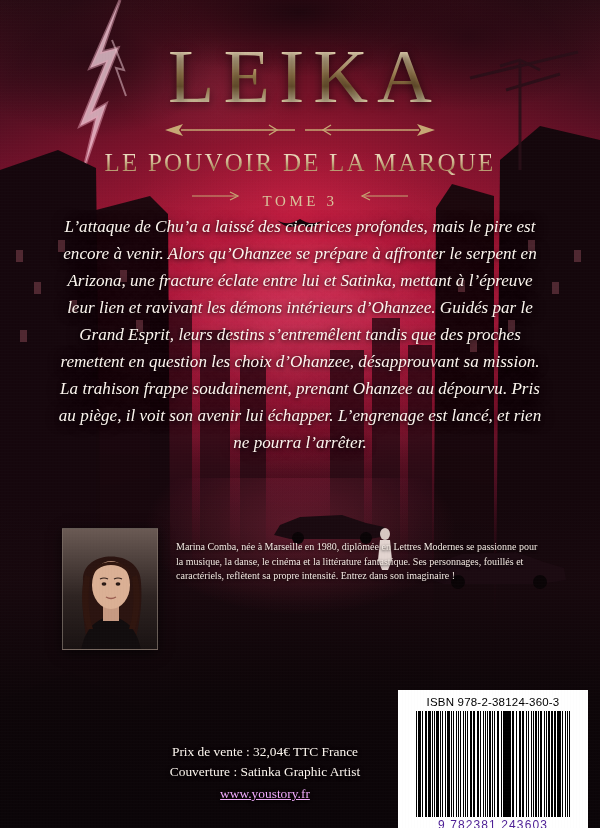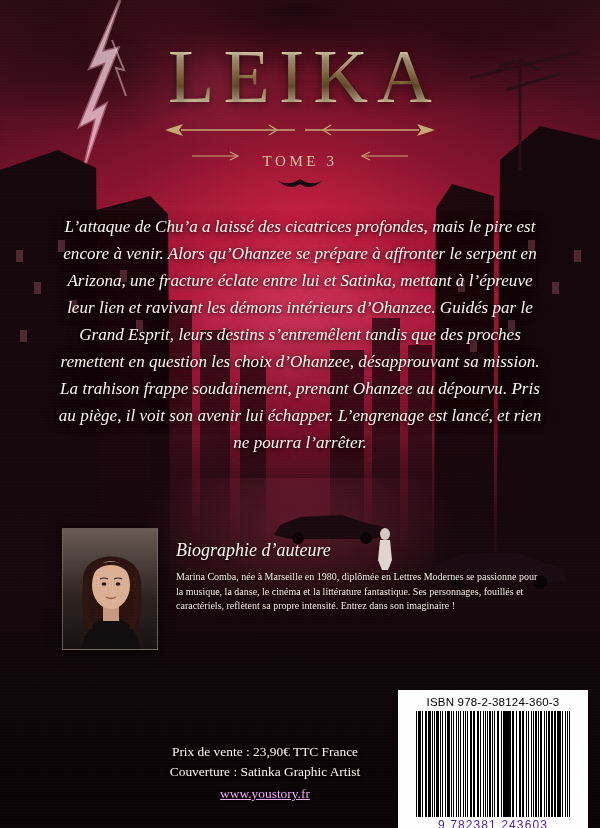--- a/index.html
+++ b/index.html
@@ -372,20 +372,21 @@
         <path d="M16 7 L130 7" stroke="#c7a874" stroke-width="1.4"></path>
         <path d="M104 2 L112 7 L104 12" fill="none" stroke="#c7a874" stroke-width="1.4"></path>
       </svg>
       <svg width="130" height="14" viewBox="0 0 130 14">
         <path d="M130 7 L112 1 L116 7 L112 13 Z" fill="#c7a874"></path>
         <path d="M114 7 L0 7" stroke="#c7a874" stroke-width="1.4"></path>
         <path d="M26 2 L18 7 L26 12" fill="none" stroke="#c7a874" stroke-width="1.4"></path>
       </svg>
     </div>
 
+    <div class="title-sub">LE POUVOIR DE LA MARQUE</div>
 
     <div class="tome-row">
       <svg width="54" height="10" viewBox="0 0 54 10">
         <path d="M0 5 L44 5" stroke="#c7a874" stroke-width="1.2"></path>
         <path d="M38 1 L46 5 L38 9" fill="none" stroke="#c7a874" stroke-width="1.2"></path>
       </svg>
       <div class="tome">TOME 3</div>
       <svg width="54" height="10" viewBox="0 0 54 10">
         <path d="M54 5 L10 5" stroke="#c7a874" stroke-width="1.2"></path>
         <path d="M16 1 L8 5 L16 9" fill="none" stroke="#c7a874" stroke-width="1.2"></path>
@@ -425,27 +426,26 @@
 
         <ellipse cx="41" cy="55" rx="2.4" ry="1.7" fill="#2a1a16"></ellipse>
         <ellipse cx="55" cy="55" rx="2.4" ry="1.7" fill="#2a1a16"></ellipse>
         <path d="M37 50 Q41 48 45 50" stroke="#33201a" stroke-width="1.2" fill="none"></path>
         <path d="M51 50 Q55 48 59 50" stroke="#33201a" stroke-width="1.2" fill="none"></path>
         <path d="M43 68 Q48 71 53 68" stroke="#9c5f52" stroke-width="1.4" fill="none"></path>
       </svg>
     </div>
 
     <div class="bio-text">
-      <div class="bio-title">Biographie d’auteure</div>
       <div class="bio-body">Marina Comba, née à Marseille en 1980, diplômée en Lettres Modernes se passionne pour la musique, la danse, le cinéma et la littérature fantastique. Ses personnages, fouillés et caractériels, reflètent sa propre intensité. Entrez dans son imaginaire !</div>
     </div>
   </div>
 
   <div class="footer">
-    <div>Prix de vente : 23,90€ TTC France</div>
+    <div>Prix de vente : 32,04€ TTC France</div>
     <div>Couverture : Satinka Graphic Artist</div>
     <a class="site" href="#" style="color:#f0abfc;">www.youstory.fr</a>
   </div>
 
   <div class="barcode-box">
     <div class="isbn-text">ISBN 978-2-38124-360-3</div>
     <div class="bars" id="bars">
         <i style="width:1.5px"></i>
         <i style="width:1.5px;background:transparent"></i>
         <i style="width:1.5px"></i>

